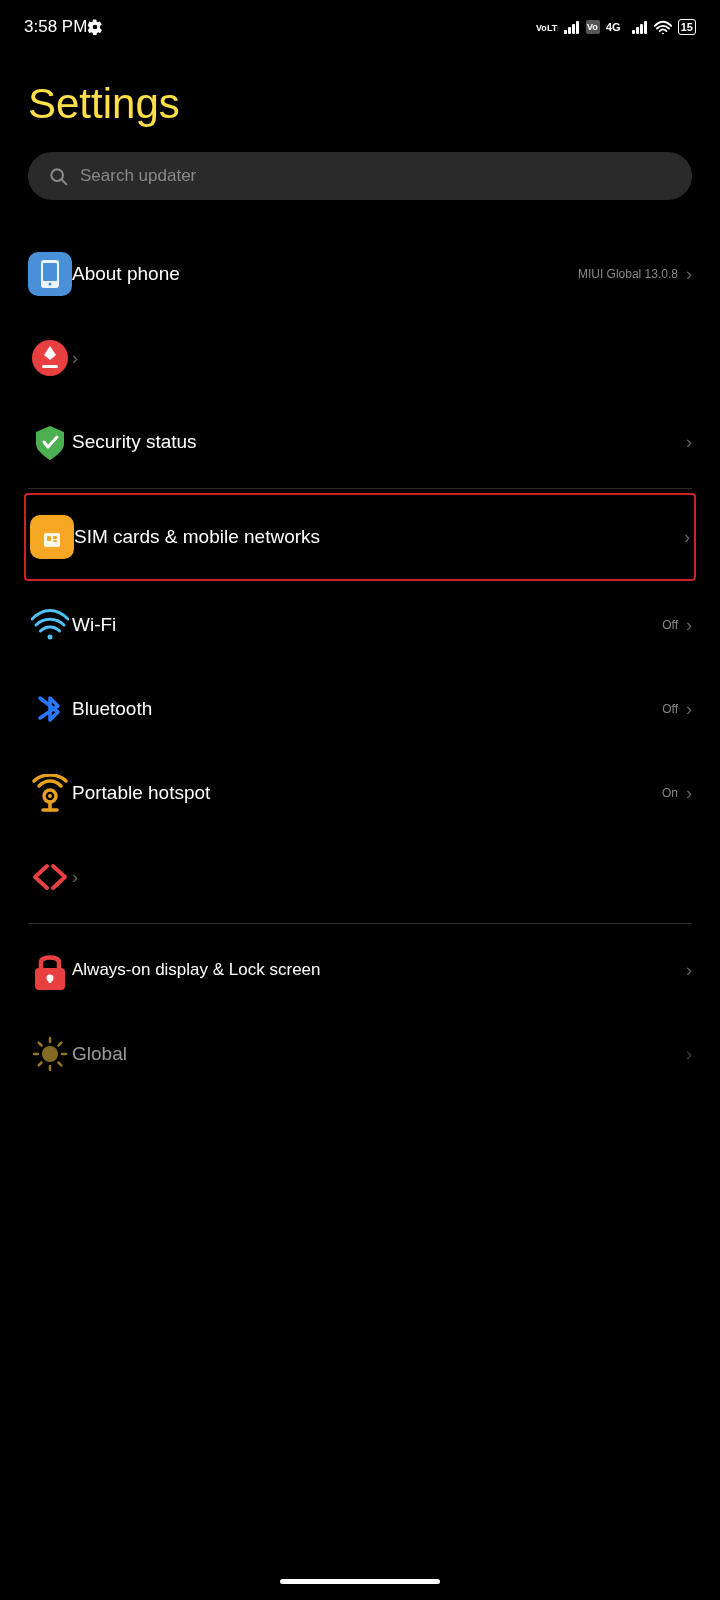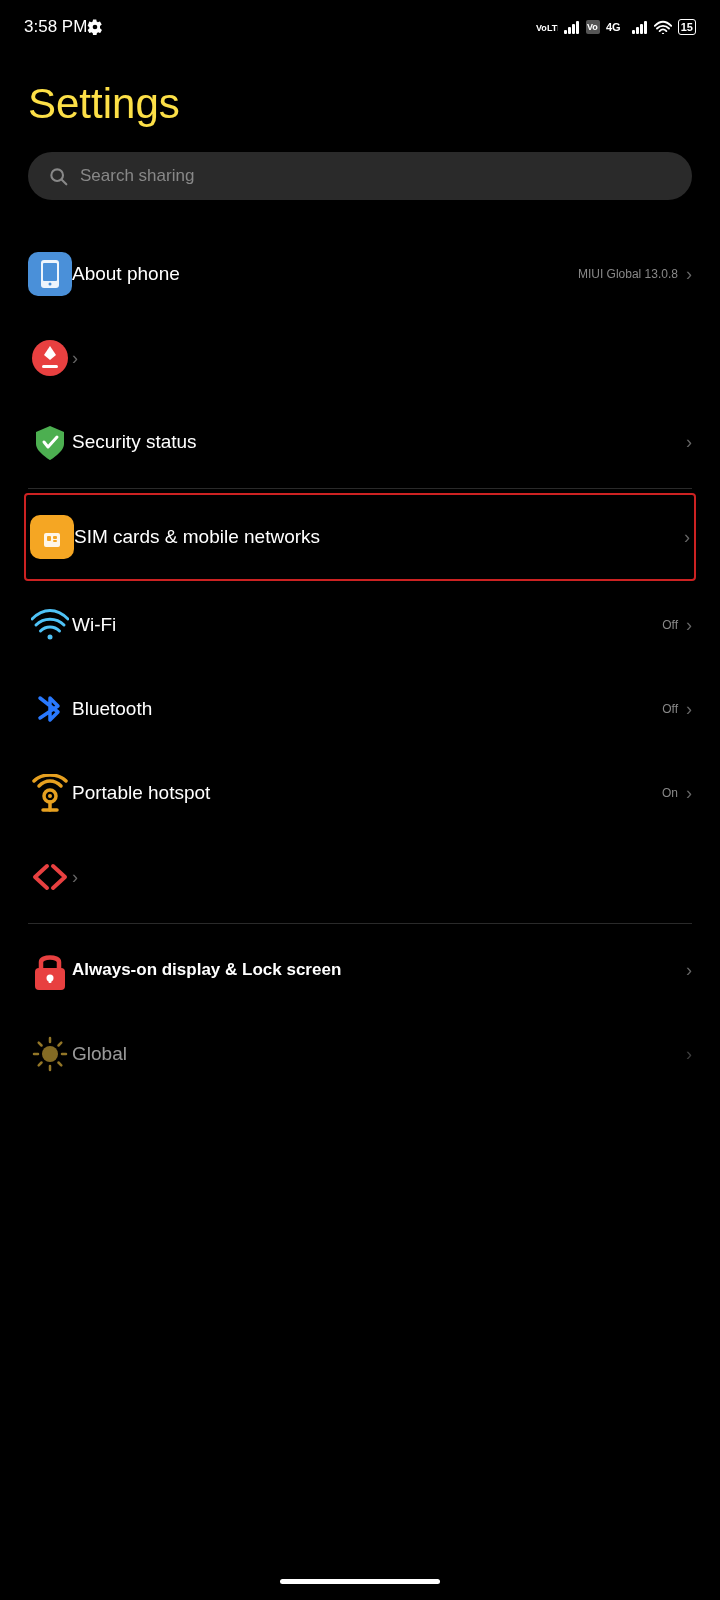--- a/index.html
+++ b/index.html
@@ -100,21 +100,21 @@
     }
 
     .item-label {
       font-size: 19px;
       font-weight: 400;
       color: #fff;
     }
 
     .item-label-small {
       font-size: 17px;
-      font-weight: 700;
+      font-weight: 400;
       color: #fff;
       line-height: 1.3;
     }
 
     .item-value {
       color: #888;
       font-size: 12px;
       margin-left: auto;
       margin-right: 8px;
       flex-shrink: 0;
@@ -291,21 +291,21 @@
 </div>
 
 <div class="page-content">
   <h1 class="page-title">Settings</h1>
 
   <div class="search-bar">
     <svg width="20" height="20" viewBox="0 0 24 24" fill="#888">
       <circle cx="11" cy="11" r="7" stroke="#888" stroke-width="2.5" fill="none"></circle>
       <line x1="16.5" y1="16.5" x2="22" y2="22" stroke="#888" stroke-width="2.5" stroke-linecap="round"></line>
     </svg>
-    <span class="search-placeholder">Search sharing</span>
+    <span class="search-placeholder">Search updater</span>
   </div>
 
   <div class="settings-item">
     <div class="about-icon-wrap">
       <svg width="24" height="28" viewBox="0 0 24 28" fill="white">
         <rect x="3" y="0" width="18" height="28" rx="3" fill="white" opacity="0.9"></rect>
         <rect x="5" y="3" width="14" height="18" rx="1" fill="#4a90d9"></rect>
         <circle cx="12" cy="24" r="1.5" fill="#4a90d9"></circle>
       </svg>
     </div>

